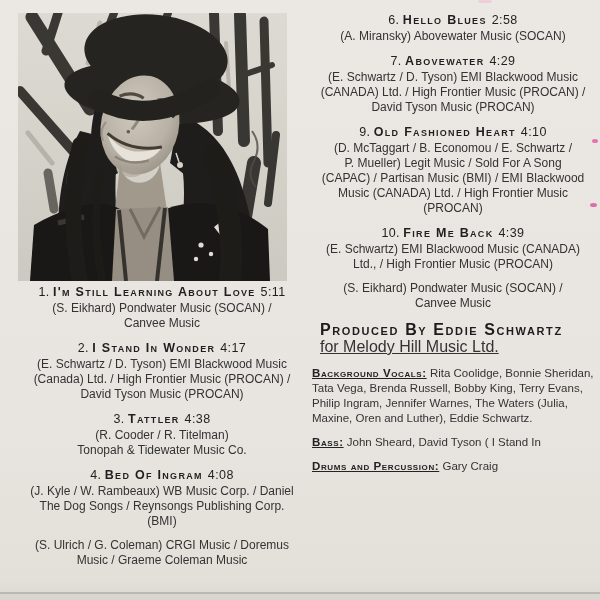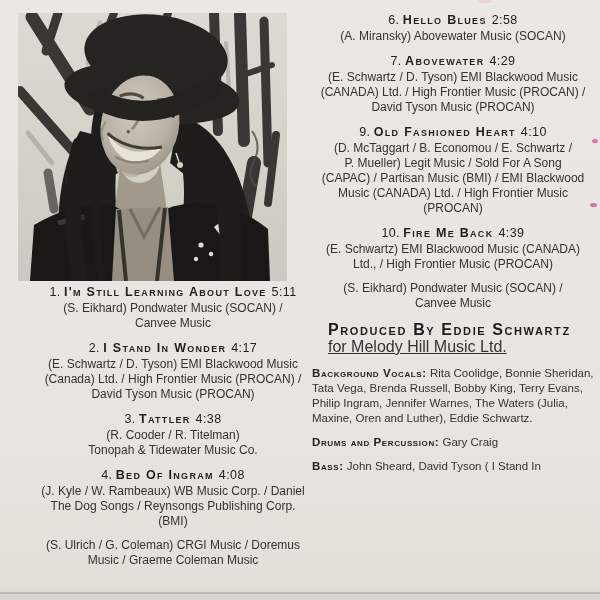--- a/index.html
+++ b/index.html
@@ -4,33 +4,33 @@
 <style>
   html,body{margin:0;padding:0;}
   .page{
     position:relative;width:600px;height:600px;overflow:hidden;
     background:linear-gradient(180deg,#ebe8e3 0%,#e8e5e0 70%,#e3e0da 97%,#d9d6d0 100%);
     font-family:"Liberation Sans","DejaVu Sans",sans-serif;
     color:#2b2b2b;
   }
   .photo{position:absolute;left:18px;top:13px;width:269px;height:268px;display:block;}
   .col{position:absolute;}
-  .col-left{left:27px;top:284px;width:292px;}
+  .col-left{left:16px;top:284px;width:292px;}
   .col-right{left:312px;top:12px;width:282px;}
   .track{margin:0 0 9px 0;text-align:center;}
   .t-head{font-size:12.5px;line-height:17px;white-space:nowrap;color:#1f1f1f;}
   .t-num{font-weight:400;letter-spacing:.3px;}
   .t-title{font-variant:small-caps;font-weight:700;letter-spacing:1.3px;}
   .t-time{letter-spacing:.4px;margin-left:5px;}
   .t-credits{font-size:12px;line-height:15px;white-space:pre-line;color:#333;}
-  .producer-block{margin:3px 0 11px 16px;}
+  .producer-block{margin:3px 0 11px 8px;}
   .producer-line{font-variant:small-caps;font-weight:700;font-size:16px;letter-spacing:1.6px;line-height:19px;color:#1c1c1c;}
   .producer-sub{font-size:16px;line-height:16px;color:#333;text-decoration:underline;}
   .credit-par{margin:0 0 9px 0;font-size:11.5px;line-height:15px;color:#333;}
-  .cred-label{font-variant:small-caps;font-weight:700;letter-spacing:.6px;color:#222;}
+  .cred-label{font-variant:small-caps;font-weight:700;letter-spacing:.6px;color:#222;text-decoration:underline;}
   .edge-line{position:absolute;left:0;right:0;bottom:6px;height:2px;background:#bcb9b3;}
   .edge-band{position:absolute;left:0;right:0;bottom:0;height:6px;background:#d9d6d1;}
   .speck{position:absolute;border-radius:50%;}
   .speck-1{left:592px;top:139px;width:6px;height:4px;background:#e45fa5;opacity:.85;}
   .speck-2{left:590px;top:203px;width:7px;height:4px;background:#d94f9b;opacity:.8;}
   .speck-3{left:478px;top:0px;width:14px;height:3px;background:#eec3d6;opacity:.7;border-radius:40%;}
 </style>
 </head>
 <body>
 
@@ -195,23 +195,23 @@
 Canvee Music</div>
     </div>
 
     <div class="producer-block">
       <div class="producer-line">Produced By Eddie Schwartz</div>
       <div class="producer-sub">for Melody Hill Music Ltd.</div>
     </div>
 
     <p class="credit-par"><span class="cred-label">Background Vocals:</span> <span>Rita Coolidge, Bonnie Sheridan, Tata Vega, Brenda Russell, Bobby King, Terry Evans, Philip Ingram, Jennifer Warnes, The Waters (Julia, Maxine, Oren and Luther), Eddie Schwartz.</span></p>
 
+    <p class="credit-par"><span class="cred-label">Bass:</span> <span>John Sheard, David Tyson ( I Stand In</span></p>
+
     <p class="credit-par"><span class="cred-label">Drums and Percussion:</span> <span>Gary Craig</span></p>
-
-    <p class="credit-par"><span class="cred-label">Bass:</span> <span>John Sheard, David Tyson ( I Stand In</span></p>
   </div>
 
   <div class="edge-line"></div>
   <div class="edge-band"></div>
   <div class="speck speck-1"></div>
   <div class="speck speck-2"></div>
   <div class="speck speck-3"></div>
 </div>
 
 </body></html>

